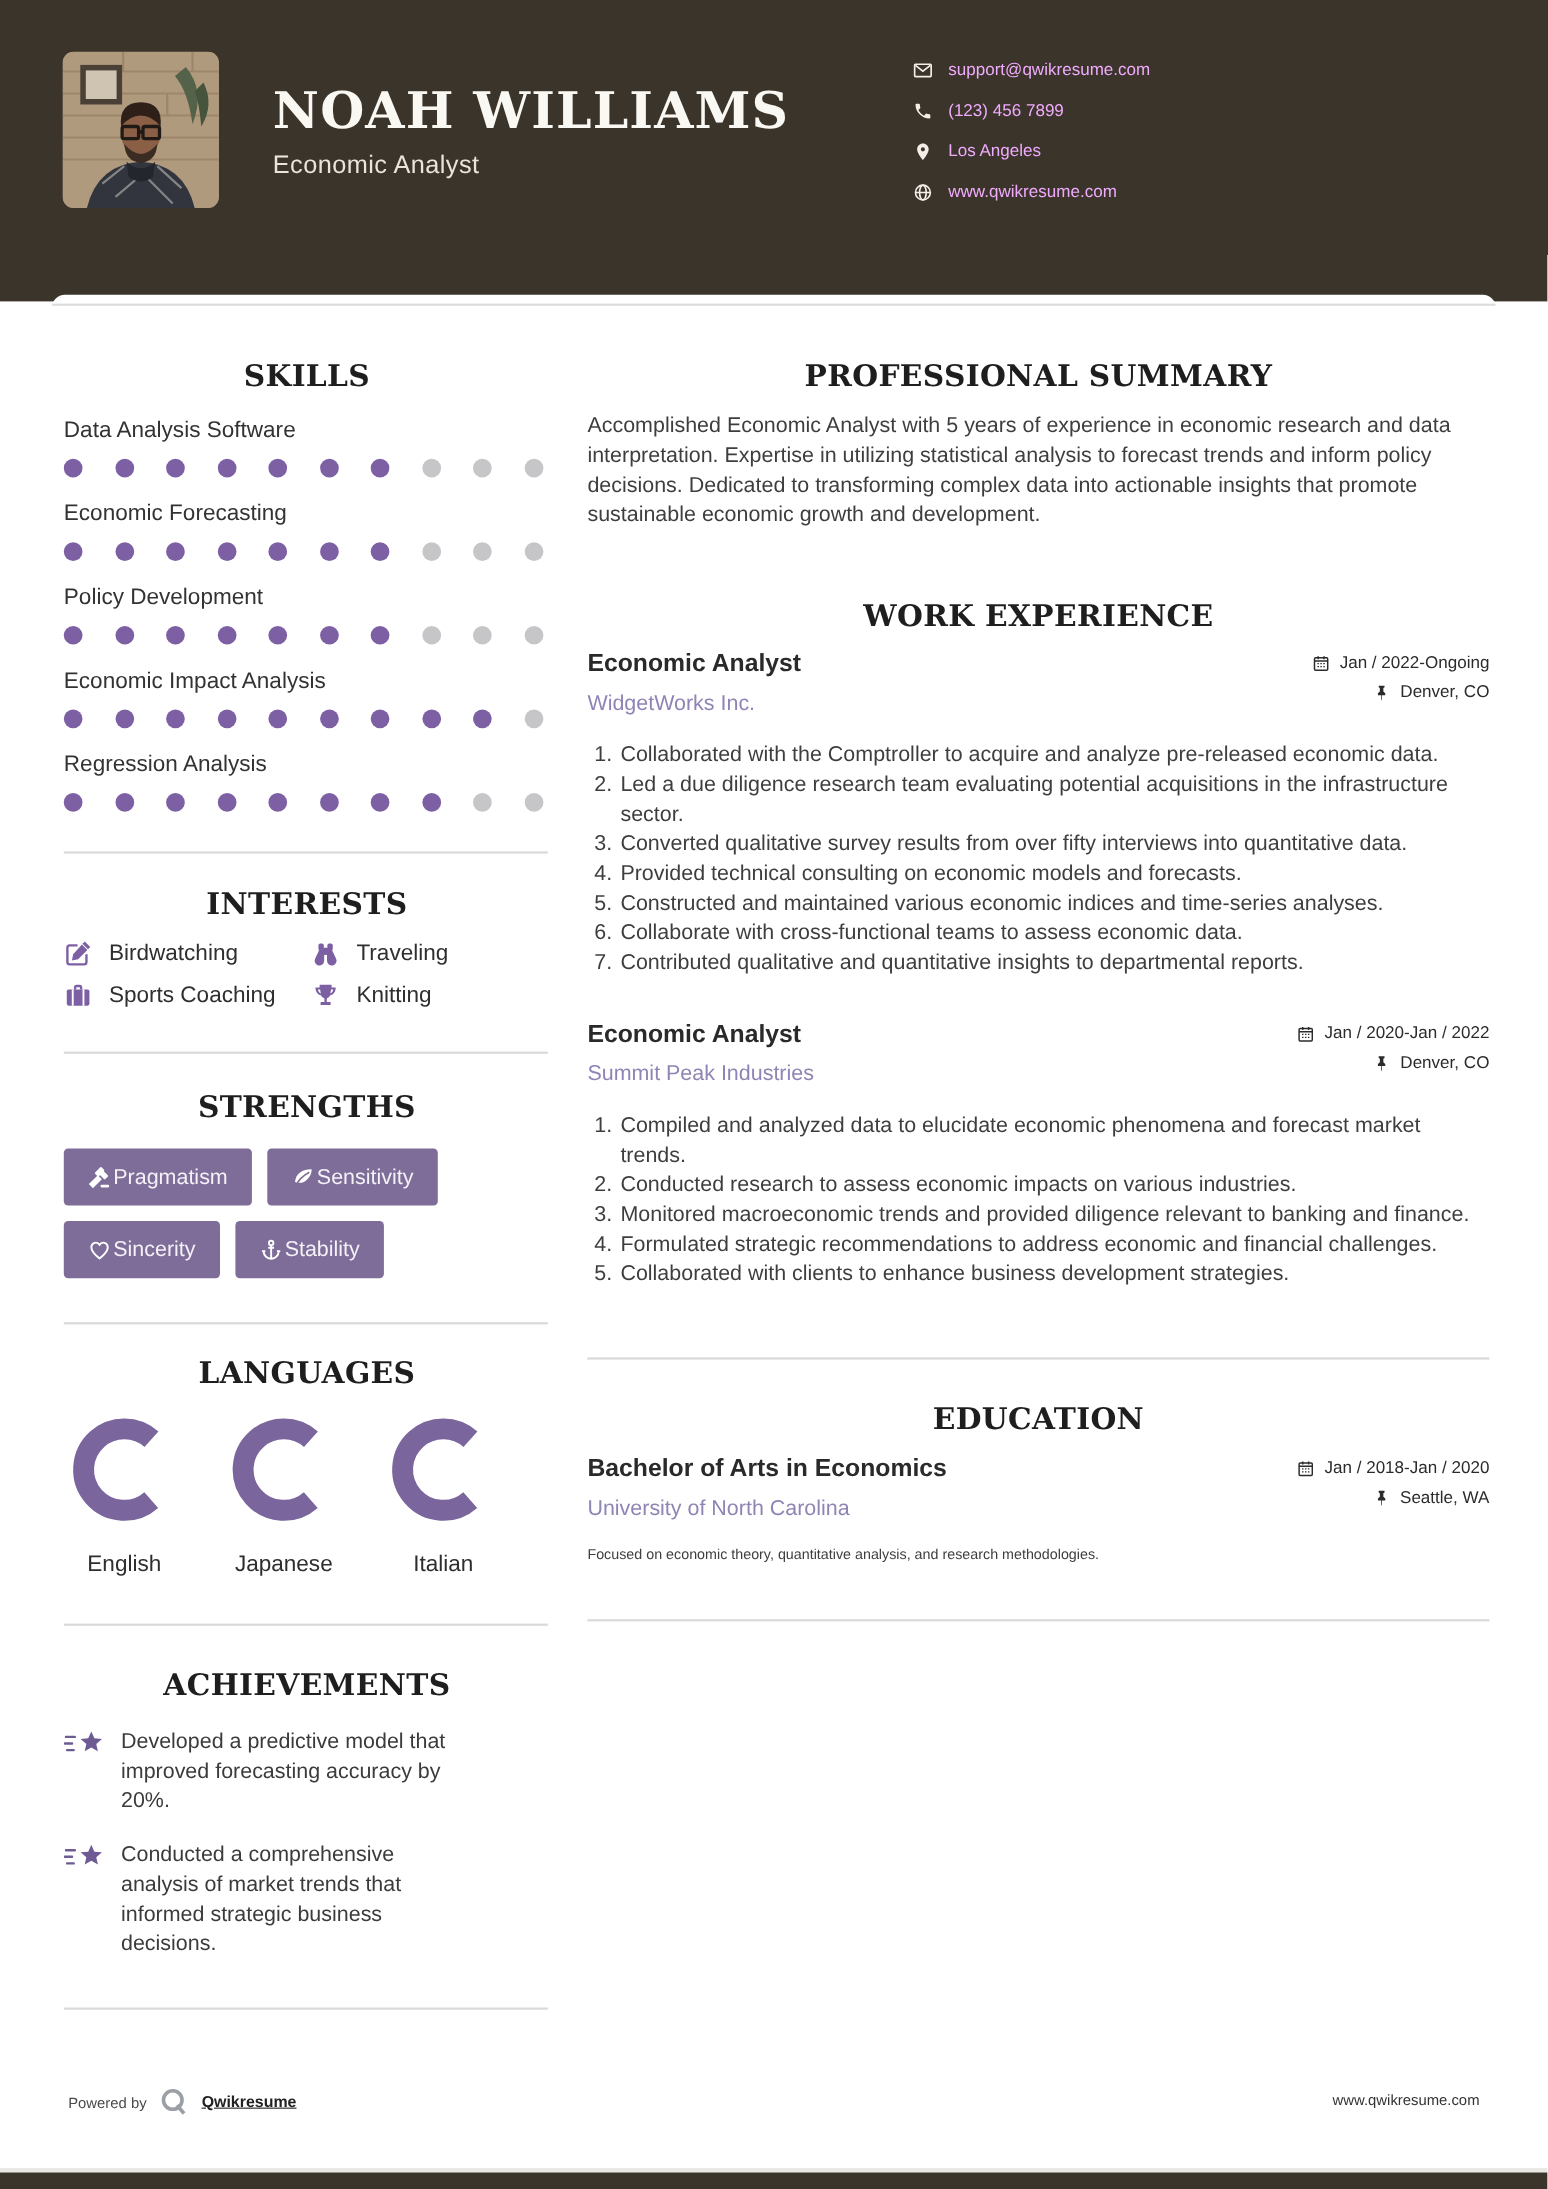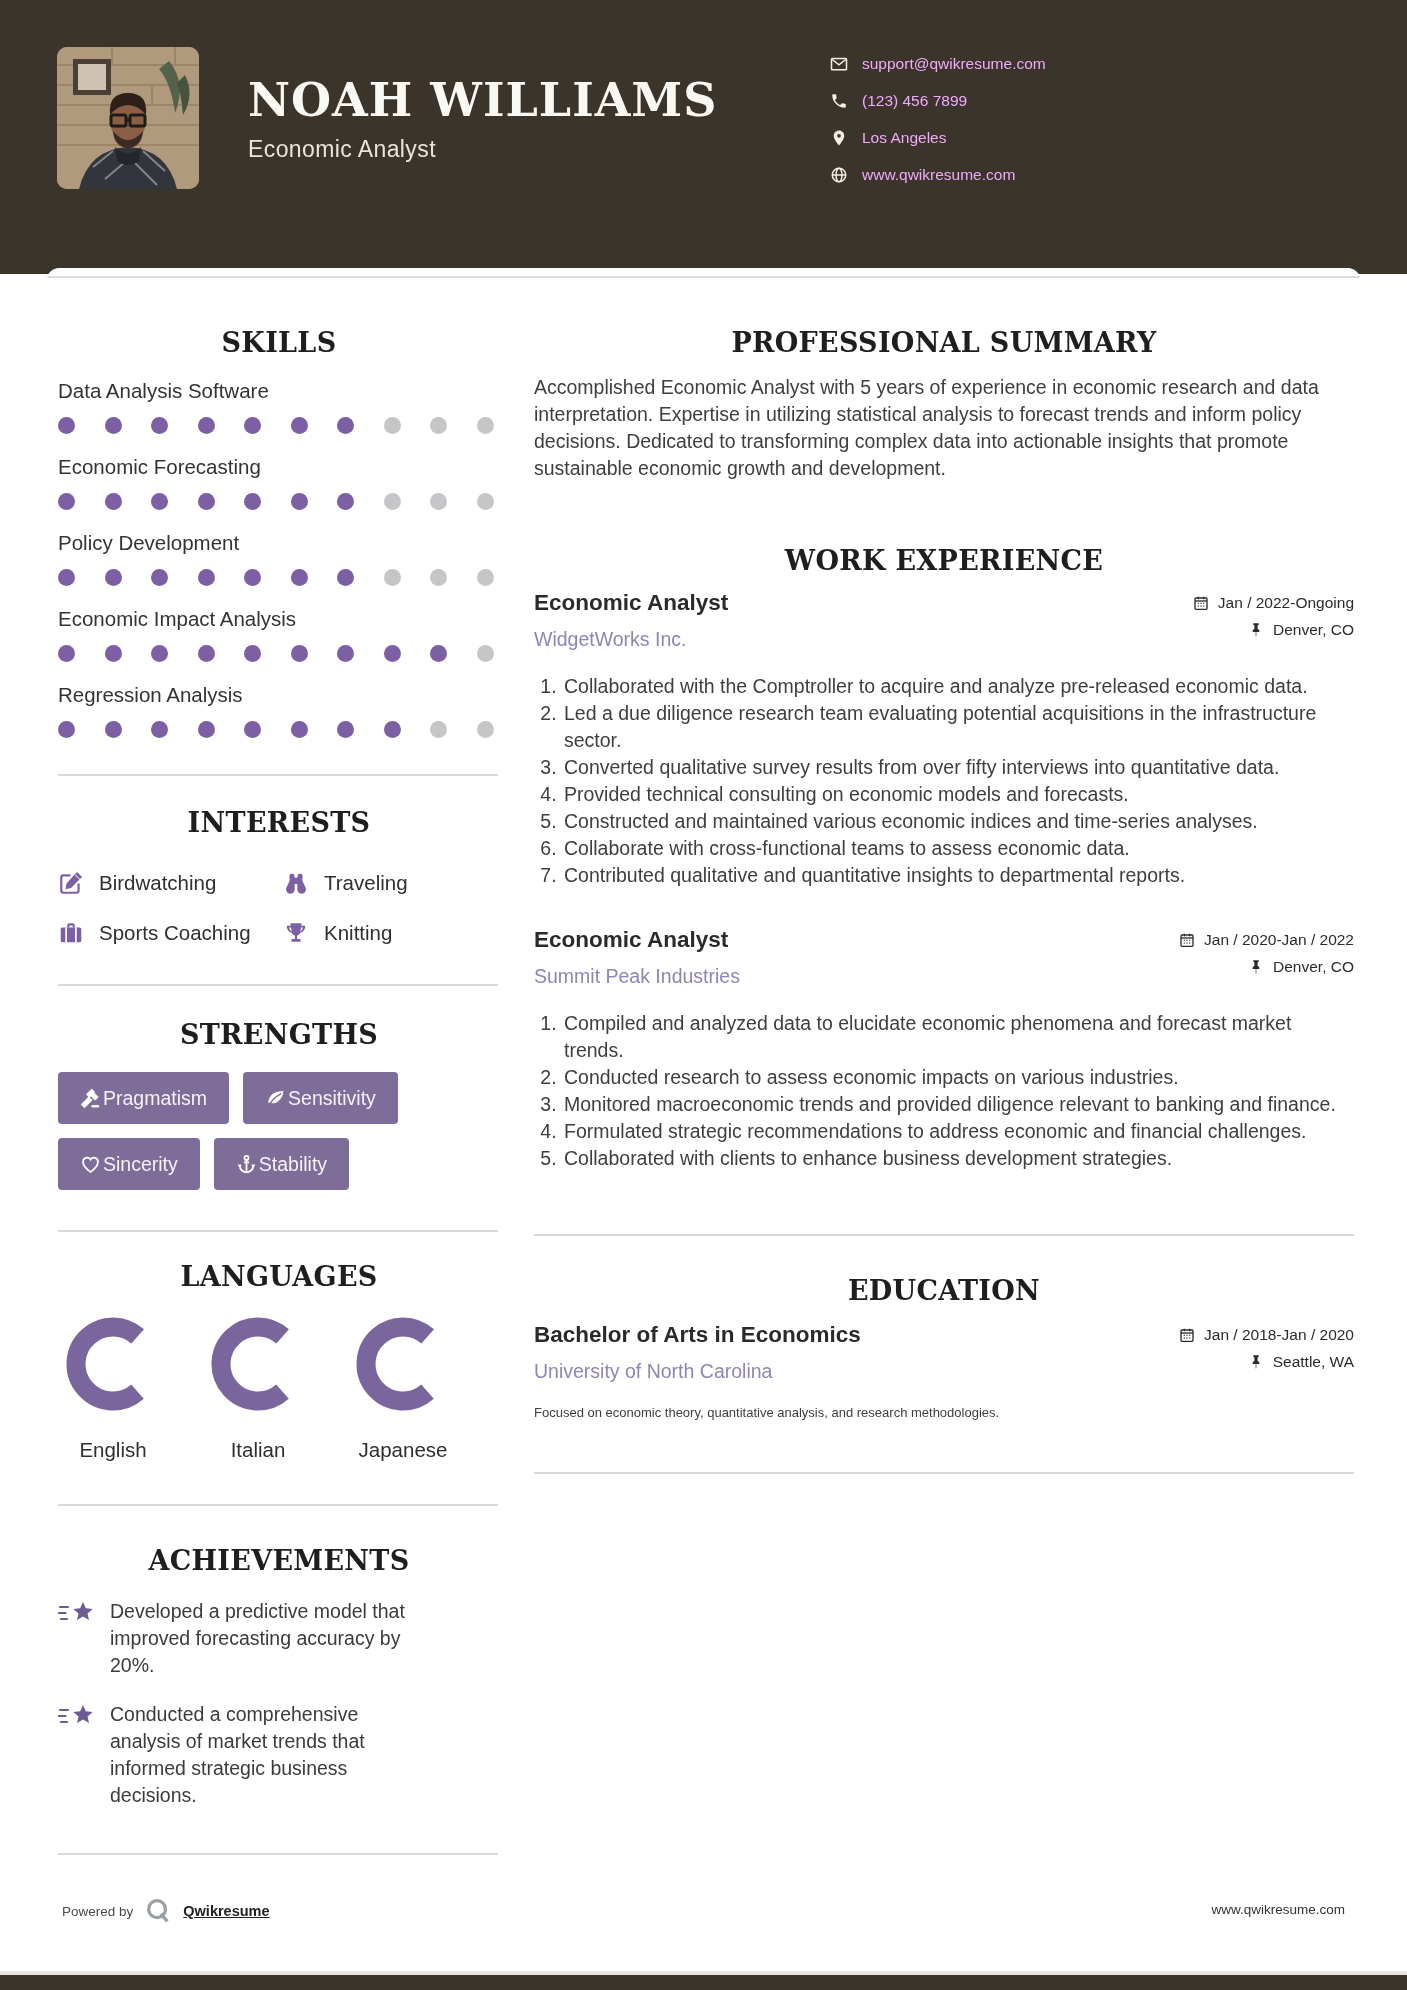--- a/index.html
+++ b/index.html
@@ -38,21 +38,21 @@
   .skills .sec-h{margin-top:50px;}
   .skill{margin-top:21px;}
   .skill-label{font-size:20.5px;color:#333;line-height:24px;}
   .dots{display:flex;gap:29.5px;margin-top:14px;}
   .dot{width:17px;height:17px;border-radius:50%;background:#7d5fa4;flex:none;}
   .dot.off{background:#c6c5c8;}
   .skills .hr{margin-top:36px;}
 
   
   .interests .sec-h{margin-top:32px;}
-  .int-grid{display:grid;grid-template-columns:225px auto;row-gap:24px;margin-top:32px;}
+  .int-grid{display:grid;grid-template-columns:225px auto;row-gap:12px;margin-top:16px;}
   .int-item{display:flex;align-items:center;gap:15px;font-size:20.5px;color:#2f2f2f;}
   .int-item .iicon{width:26px;height:26px;color:#7d5fa4;flex:none;}
   .int-item .iicon svg{width:26px;height:26px;display:block;}
   .interests .hr{margin-top:38px;}
 
   
   .strengths .sec-h{margin-top:34px;}
   .badges{display:flex;flex-wrap:wrap;gap:14px;margin-top:22px;width:434px;}
   .badge{display:inline-flex;align-items:center;gap:2px;background:#7e6d99;color:#f4f1f7;
          font-size:19.5px;height:52px;padding:0 22px;border-radius:4px;}
@@ -379,27 +379,27 @@
               <div class="lang">
                 <svg viewBox="0 0 96 96">
                   <circle cx="48" cy="48" r="37" fill="none" stroke="#7a659d" stroke-width="19" stroke-dasharray="169.7 62.8" transform="rotate(48.5 48 48)"></circle>
                 </svg>
                 <div class="lang-label">English</div>
               </div>
               <div class="lang">
                 <svg viewBox="0 0 96 96">
                   <circle cx="48" cy="48" r="37" fill="none" stroke="#7a659d" stroke-width="19" stroke-dasharray="169.7 62.8" transform="rotate(48.5 48 48)"></circle>
                 </svg>
-                <div class="lang-label">Italian</div>
+                <div class="lang-label">Japanese</div>
               </div>
               <div class="lang">
                 <svg viewBox="0 0 96 96">
                   <circle cx="48" cy="48" r="37" fill="none" stroke="#7a659d" stroke-width="19" stroke-dasharray="169.7 62.8" transform="rotate(48.5 48 48)"></circle>
                 </svg>
-                <div class="lang-label">Japanese</div>
+                <div class="lang-label">Italian</div>
               </div>
             </div>
           <div class="hr left"></div>
         </section>
 
         <section class="achievements">
           <div class="sec-h">ACHIEVEMENTS</div>
           <div id="achievements-list">
               <div class="ach">
                 <span class="aicon">

